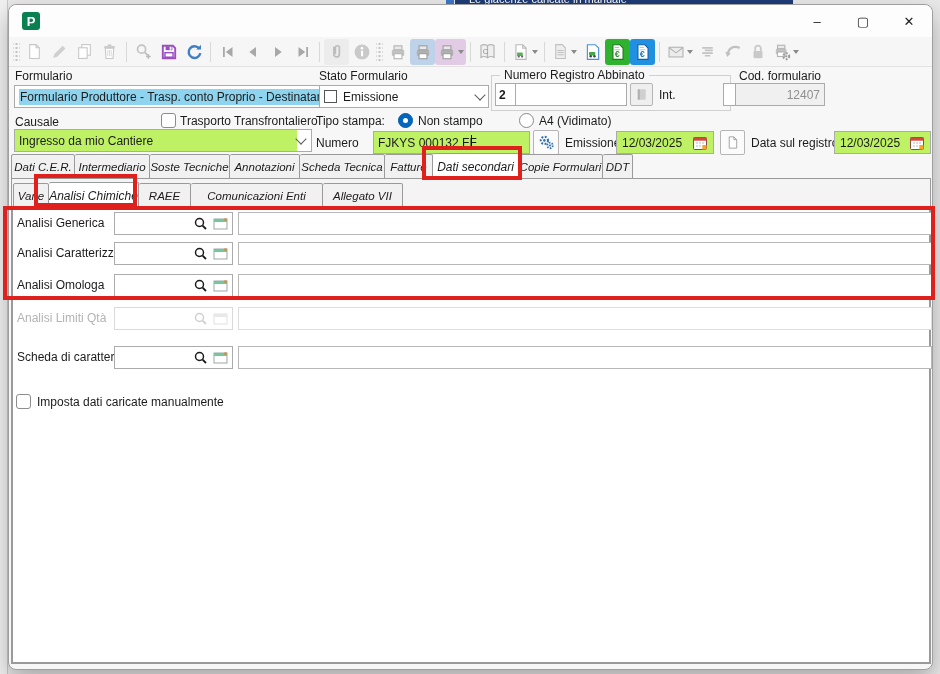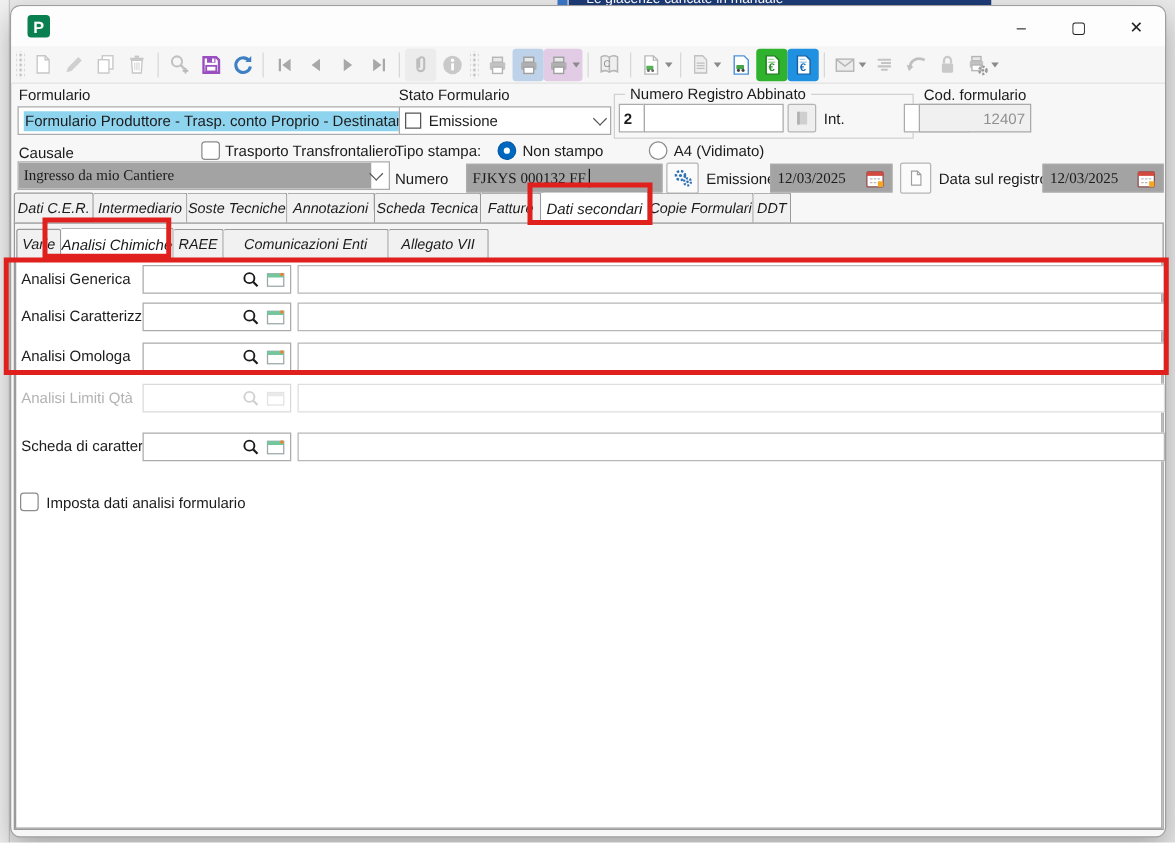--- a/index.html
+++ b/index.html
@@ -48,21 +48,21 @@
     background-image:radial-gradient(#c3c3c3 1px, transparent 1.2px);
     background-size:4px 4px; background-position:center; }
   .caret { width:0; height:0; border-left:3.5px solid transparent; border-right:3.5px solid transparent;
     border-top:4px solid #8a8a8a; margin-left:2px; }
 
   
   .lbl { position:absolute; white-space:nowrap; color:#1b1b1b; }
   .lbl.gray { color:#b3b3b3; }
   .field { position:absolute; height:23px; border:1px solid #ababab; background:#fff;
     display:flex; align-items:center; padding:0 4px; font-size:12px; overflow:hidden; white-space:nowrap; }
-  .cyanbg { background:#a3a3a3;font-family:Liberation Serif, serif; }
+  .cyanbg { background:#bef264; }
   .cyantxt { background:#8fd4ef; padding:1px 1px; }
   .bold { font-weight:bold; }
   .rtl { justify-content:flex-end; }
   .ro { background:#f0f0f0; color:#8f8f8f; }
   .chev { width:8px; height:8px; border-right:1.6px solid #5a5a5a; border-bottom:1.6px solid #5a5a5a;
     transform:rotate(45deg); margin-left:auto; margin-top:-4px; flex:none; }
   .swatch { width:13px; height:13px; background:#fff; border:1px solid #555; margin-right:6px; flex:none; }
   .groupbox { position:absolute; border:1px solid #d0d0d0; }
   .grouplabel { position:absolute; top:-8px; left:8px; background:#f7f7f7; padding:0 4px; white-space:nowrap; }
   .btn { position:absolute; border:1px solid #b5b5b5; background:#fbfbfb; border-radius:2px;
@@ -408,21 +408,21 @@
     <div class="tab active" style="width:86px;">Dati secondari</div>
     <div class="tab" style="width:84px;">Copie Formulari</div>
     <div class="tab" style="width:30px;">DDT</div>
   </div>
 
   <div class="panel-outer"></div>
 
   <div class="tabs" style="left:4px; top:177px;">
     <div class="tab" style="width:36px;">Varie</div>
     <div class="tab active" style="width:90px;">Analisi Chimiche</div>
-    <div class="tab" style="width:40px;">RAEE</div>
+    <div class="tab" style="width:52px;">RAEE</div>
     <div class="tab" style="width:132px;">Comunicazioni Enti</div>
     <div class="tab" style="width:80px;">Allegato VII</div>
   </div>
 
   <div class="page-inner"></div>
 
   <div>
     <div class="lbl" style="left:8px; top:211px;">Analisi Generica</div>
     <div class="srch" style="top:207px;">
       <span></span>
@@ -500,19 +500,19 @@
       <svg width="17" height="16" viewBox="0 0 16 16">
           <rect x="1.5" y="3" width="13" height="10" fill="#fff" stroke="#9aa7a7"></rect>
           <rect x="1.5" y="3" width="13" height="3" fill="#74c69d"></rect>
           <circle cx="13" cy="3.6" r="1.4" fill="#f08030"></circle>
         </svg>
     </div>
     <div class="wide" style="top:341px;"></div>
   </div>
 
   <div class="cb" style="left:7px; top:389px;"></div>
-  <div class="lbl" style="left:28px; top:390px;">Imposta dati analisi formulario</div>
+  <div class="lbl" style="left:28px; top:390px;">Imposta dati caricate manualmente</div>
 
 </div>
 
 <div class="annot" style="left:422px; top:146px; width:100px; height:34px;"></div>
 <div class="annot" style="left:34px; top:174px; width:103px; height:33px;"></div>
 <div class="annot" style="left:3px; top:206px; width:932px; height:94px;"></div>
 
 </body></html>

